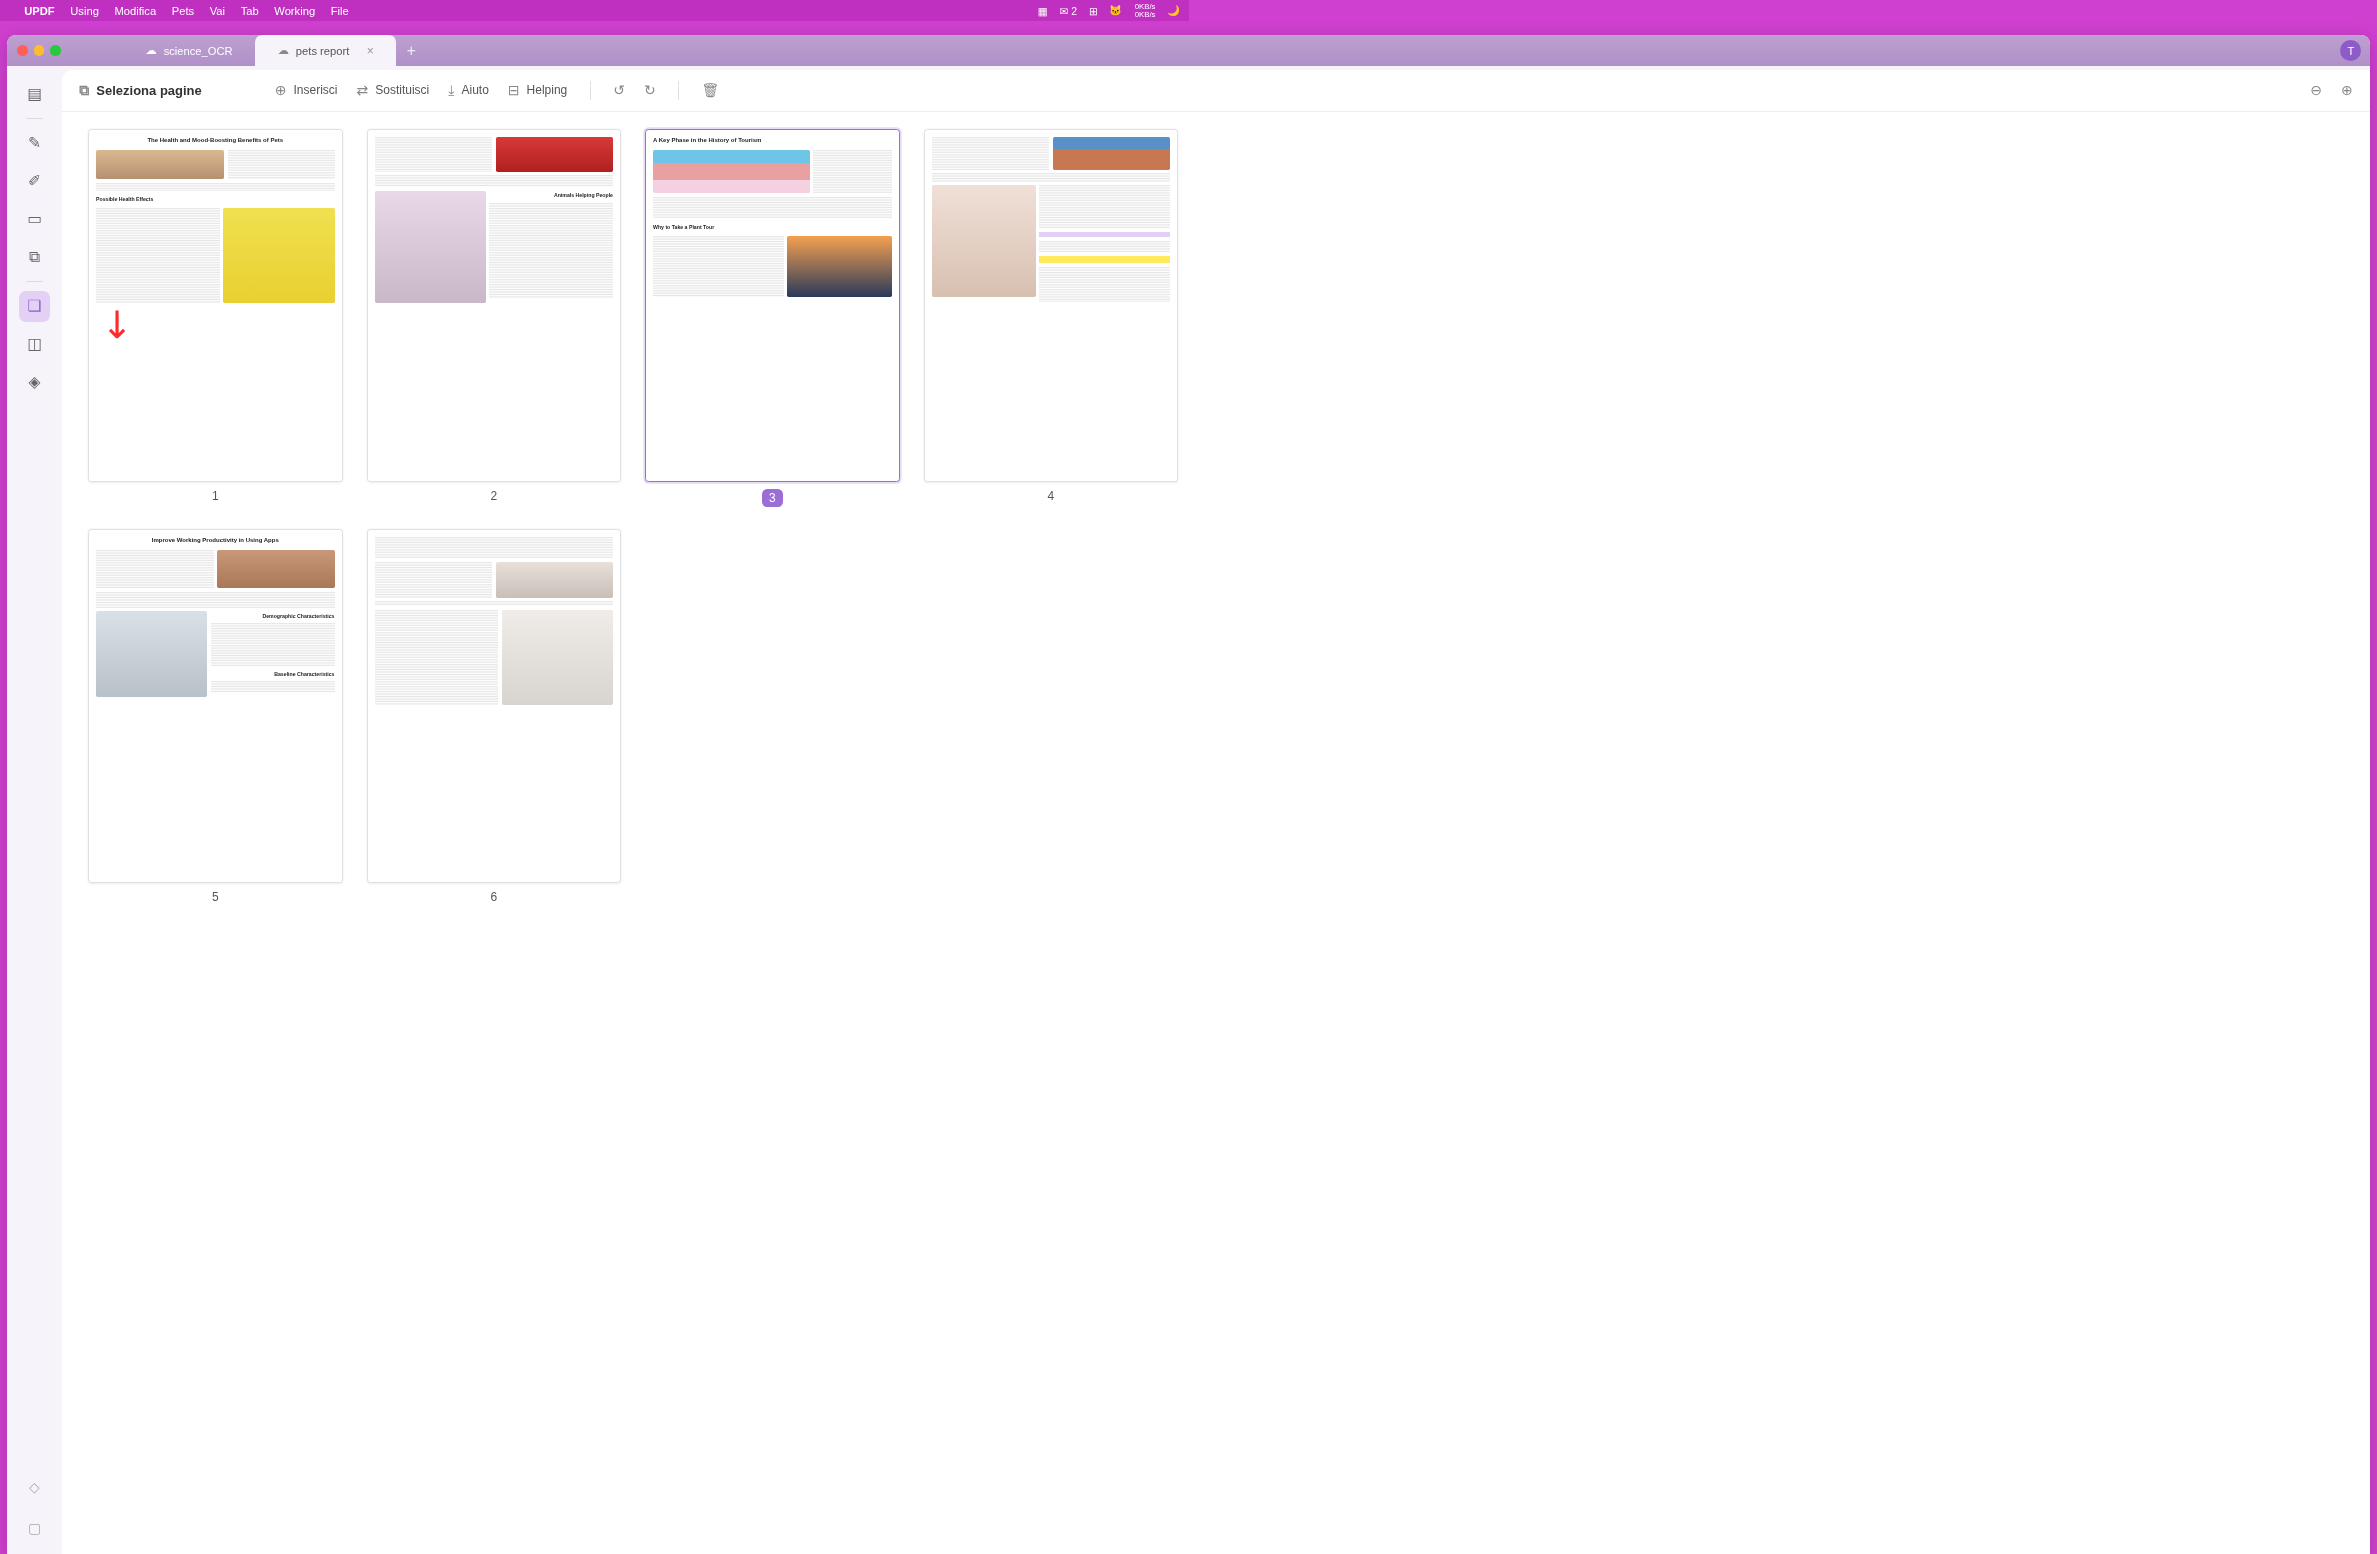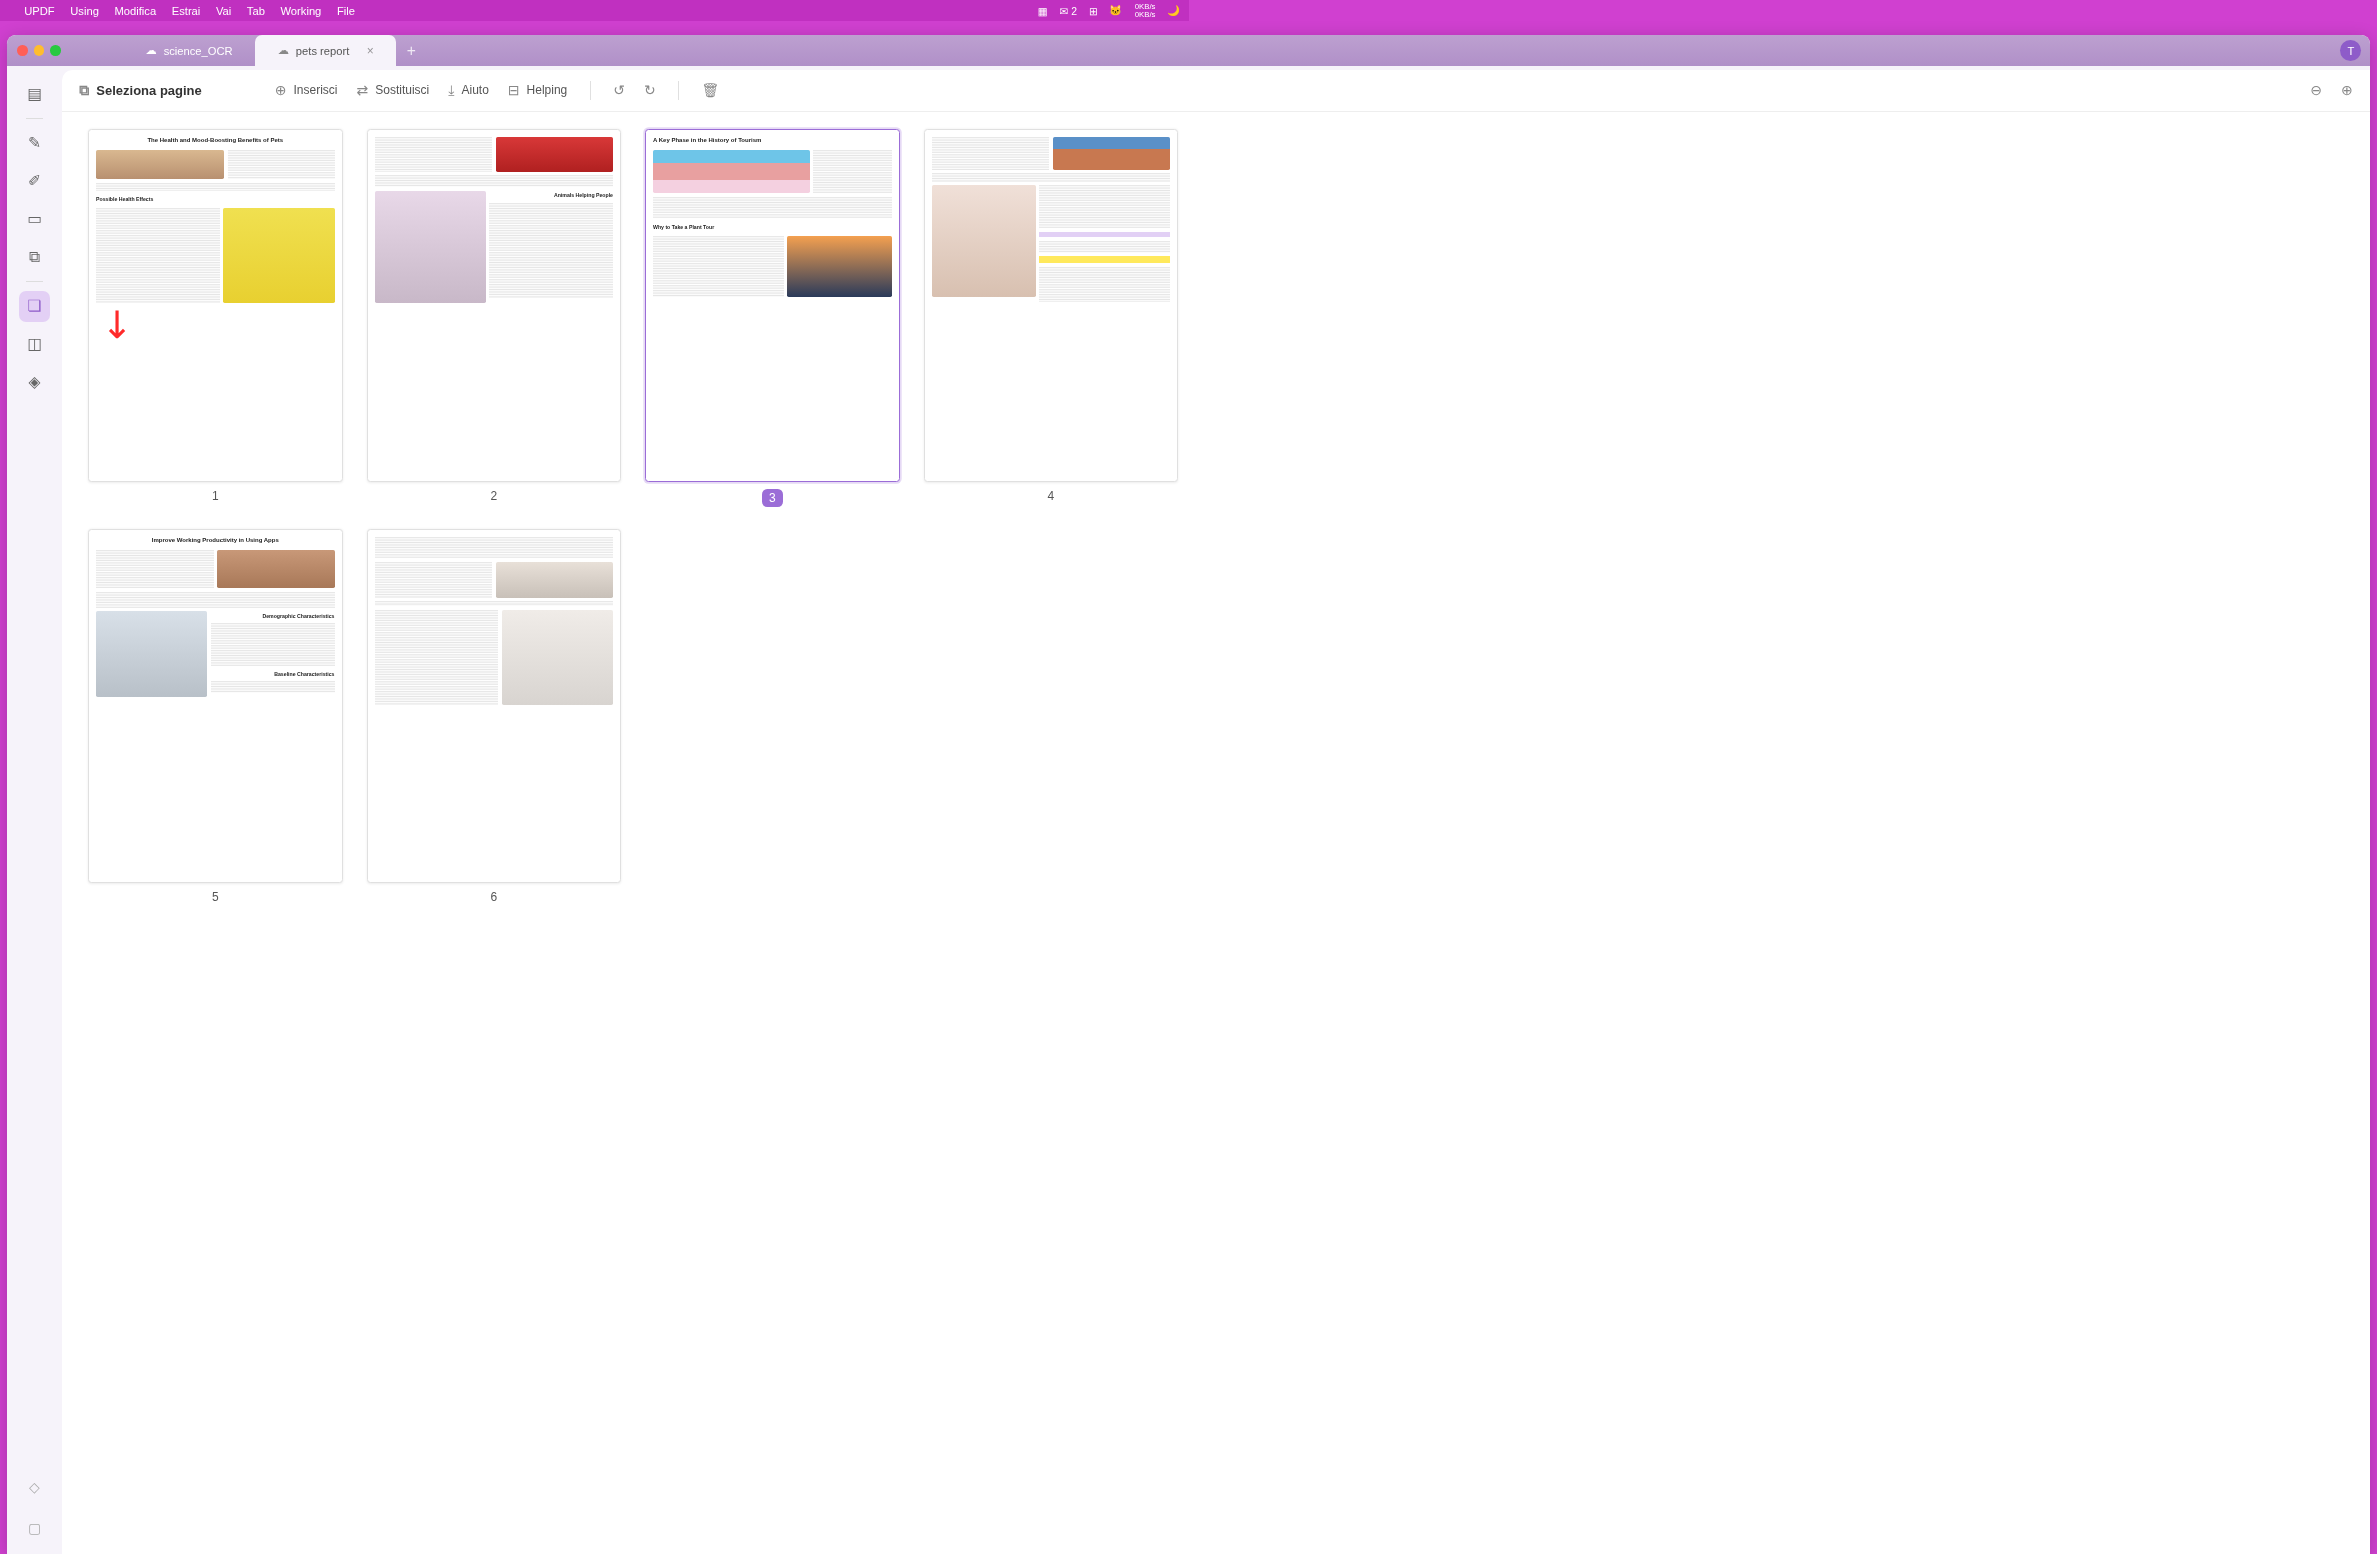--- a/index.html
+++ b/index.html
@@ -1,20 +1,20 @@
 <!DOCTYPE html>
 <html style="font-size:14px"><head>
 <meta charset="utf-8">
 <style>
   *{margin:0;padding:0;box-sizing:border-box;font-family:-apple-system,BlinkMacSystemFont,"Segoe UI",sans-serif}
   body{background:#d040d0;height:777px;width:1189px;overflow:hidden;font-size:11.2px;color:#333}
 
   .menubar{height:21px;background:#c030c0;display:flex;align-items:center;padding:0 8.6px;color:#fff;font-size:11.2px;gap:15.6px}
   .menubar .apple{font-size:12px}
-  .menubar .app{font-weight:400}
+  .menubar .app{font-weight:700}
   .menubar .spacer{flex:1}
   .menubar .right{display:flex;gap:12px;align-items:center;font-size:10.4px}
   .kbs{display:flex;flex-direction:column;font-size:7.8px;line-height:1}
 
   .window{position:absolute;left:7px;top:35px;right:7px;bottom:0;background:#f6f3fa;border-radius:8.6px 8.6px 0 0;box-shadow:0 3.5px 17.3px rgba(0,0,0,.2);overflow:hidden}
   .tabbar{height:31px;display:flex;align-items:center;background:linear-gradient(#bda0d0,#b090c8)}
   .traffic{display:flex;gap:6px;padding:0 10.4px}
   .dot{width:10.4px;height:10.4px;border-radius:50%}
   .dot.r{background:#ff5f57}.dot.y{background:#ffbd2e}.dot.g{background:#28c940}
   .tab{height:31px;display:flex;align-items:center;gap:7px;padding:0 22.5px;color:#fff;font-size:11.2px;border-radius:7px 7px 0 0}
@@ -74,21 +74,21 @@
   .hl-yellow{background:#ffe95c;height:7px;margin:0.9px 0}
 </style>
 </head>
 <body>
 
 <div class="menubar">
   <span class="apple"></span>
   <span class="app">UPDF</span>
   <span>Using</span>
   <span>Modifica</span>
-  <span>Estrai</span>
+  <span>Pets</span>
   <span>Vai</span>
   <span>Tab</span>
   <span>Working</span>
   <span>File</span>
   <span class="spacer"></span>
   <div class="right">
     <span>▦</span>
     <span>✉ <span>2</span></span>
     <span>⊞</span>
     <span>🐱</span>

